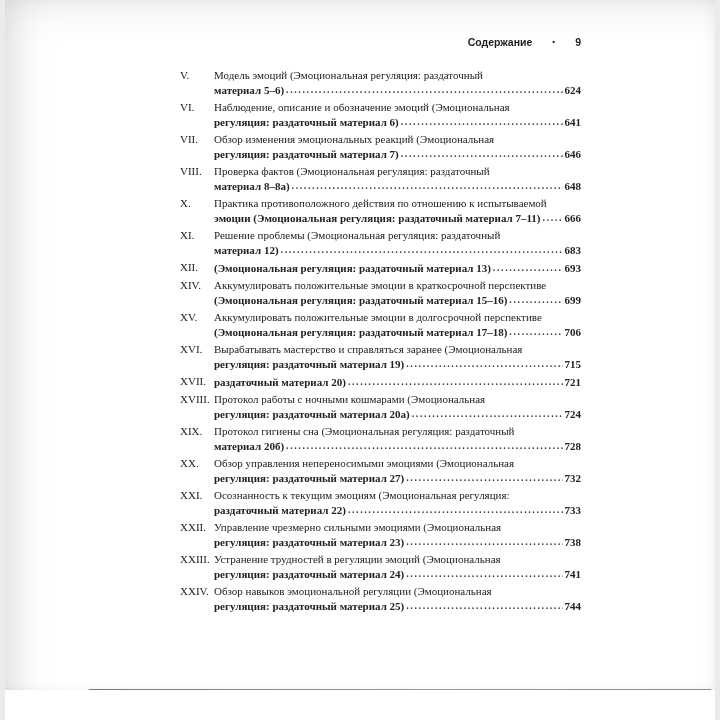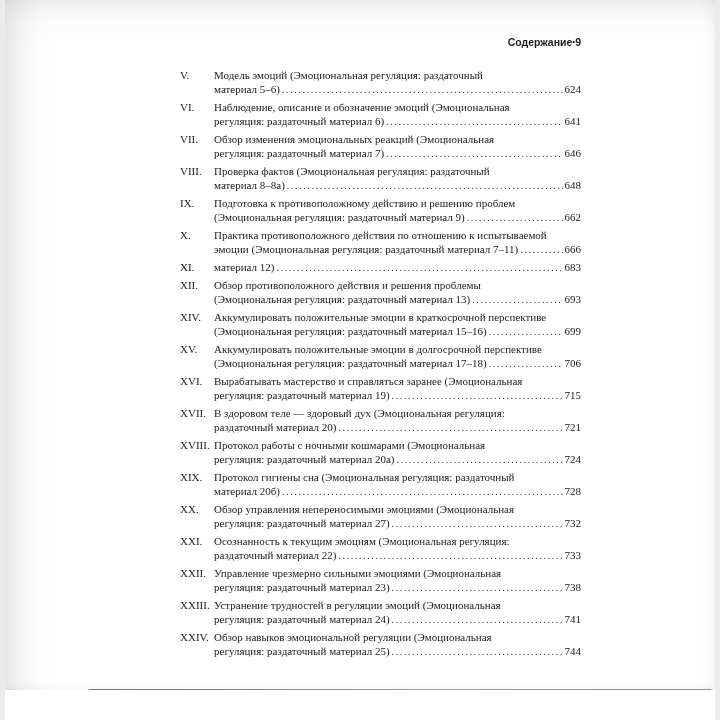--- a/index.html
+++ b/index.html
@@ -27,38 +27,38 @@
   .edge-strip {
     position: absolute; left: 88px; top: 689px;
     width: 624px; height: 9px;
     background: linear-gradient(to right, #787878, #9c9c9c 55%, #8d8d8d);
     border-radius: 2px;
   }
   .header {
     position: absolute; top: 36px; left: 175px;
     width: 401px;
     display: flex; justify-content: flex-end; align-items: center;
-    gap: 0;
+    gap: 20px;
     font-family: "Liberation Sans", sans-serif;
     font-weight: bold;
     font-size: 10.5px;
     color: #1e1e1e;
   }
   .header .bullet { font-size: 8px; transform: translateY(-1px); }
   .toc {
     position: absolute; top: 68px; left: 175px;
     width: 401px;
     color: #222222;
     font-size: 11px;
     line-height: 14px;
   }
   .entry { display: flex; margin-bottom: 3px; }
   .num { width: 34px; flex: none; }
   .body { flex: 1; min-width: 0; }
-  .line2 { display: flex; align-items: flex-start; }
+  .line2 { display: flex; align-items: center; font-weight: bold; }
   .line2 .txt { flex: none; white-space: nowrap; }
   .dots {
     flex: 1; min-width: 10px;
     overflow: hidden; white-space: nowrap;
     margin: 0 2px;
     color: #3a3a3a;
   }
   .dots::after {
     content: "......................................................................................................................";
     letter-spacing: 1.6px;
@@ -118,59 +118,48 @@
     <div class="body">
       <div class="line1">Проверка фактов (Эмоциональная регуляция: раздаточный</div>
       <div class="line2">
         <span class="txt">материал 8–8а)</span>
         <span class="dots"></span>
         <span class="pg">648</span>
       </div>
     </div>
   </div>
 
-  <div class="entry">
-    <div class="num">IX.</div>
-    <div class="body">
-      <div class="line1">Подготовка к противоположному действию и решению проблем</div>
-      <div class="line2">
-        <span class="txt">(Эмоциональная регуляция: раздаточный материал 9)</span>
-        <span class="dots"></span>
-        <span class="pg">662</span>
-      </div>
-    </div>
-  </div>
 
   <div class="entry">
     <div class="num">X.</div>
     <div class="body">
       <div class="line1">Практика противоположного действия по отношению к испытываемой</div>
       <div class="line2">
         <span class="txt">эмоции (Эмоциональная регуляция: раздаточный материал 7–11)</span>
         <span class="dots"></span>
         <span class="pg">666</span>
       </div>
     </div>
   </div>
 
   <div class="entry">
     <div class="num">XI.</div>
     <div class="body">
+      <div class="line1">Решение проблемы (Эмоциональная регуляция: раздаточный</div>
       <div class="line2">
         <span class="txt">материал 12)</span>
         <span class="dots"></span>
         <span class="pg">683</span>
       </div>
     </div>
   </div>
 
   <div class="entry">
     <div class="num">XII.</div>
     <div class="body">
-      <div class="line1">Обзор противоположного действия и решения проблемы</div>
       <div class="line2">
         <span class="txt">(Эмоциональная регуляция: раздаточный материал 13)</span>
         <span class="dots"></span>
         <span class="pg">693</span>
       </div>
     </div>
   </div>
 
 
   <div class="entry">
@@ -205,21 +194,20 @@
         <span class="txt">регуляция: раздаточный материал 19)</span>
         <span class="dots"></span>
         <span class="pg">715</span>
       </div>
     </div>
   </div>
 
   <div class="entry">
     <div class="num">XVII.</div>
     <div class="body">
-      <div class="line1">В здоровом теле — здоровый дух (Эмоциональная регуляция:</div>
       <div class="line2">
         <span class="txt">раздаточный материал 20)</span>
         <span class="dots"></span>
         <span class="pg">721</span>
       </div>
     </div>
   </div>
 
   <div class="entry">
     <div class="num">XVIII.</div>

